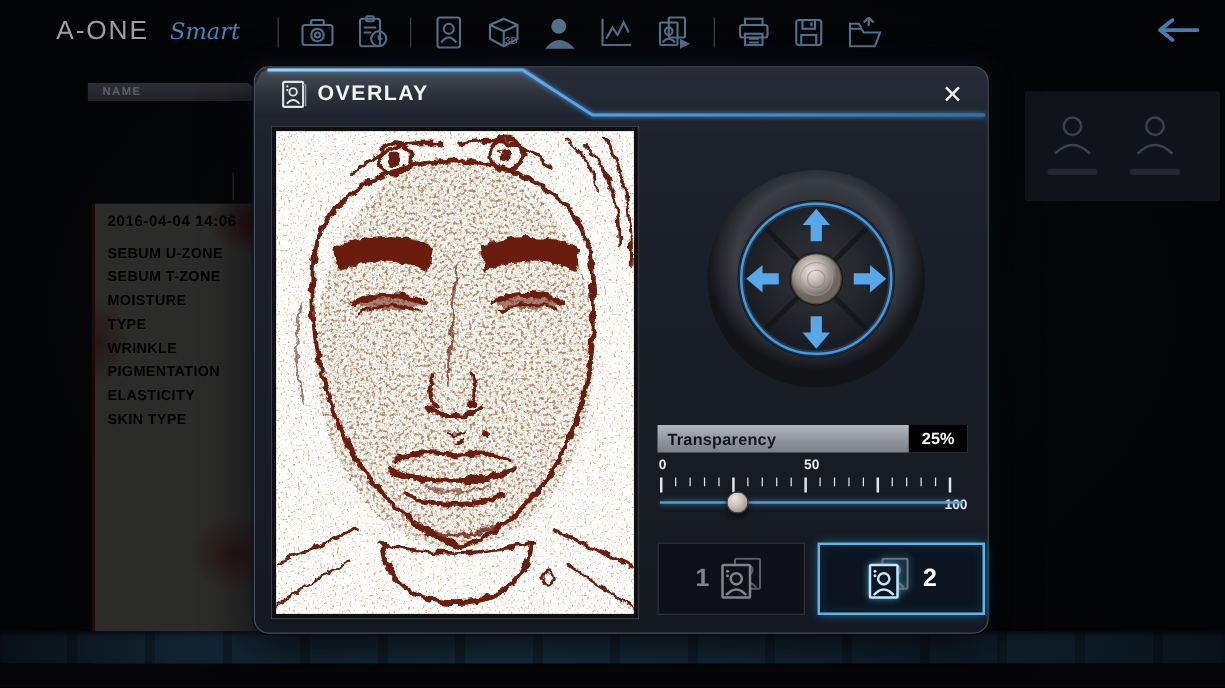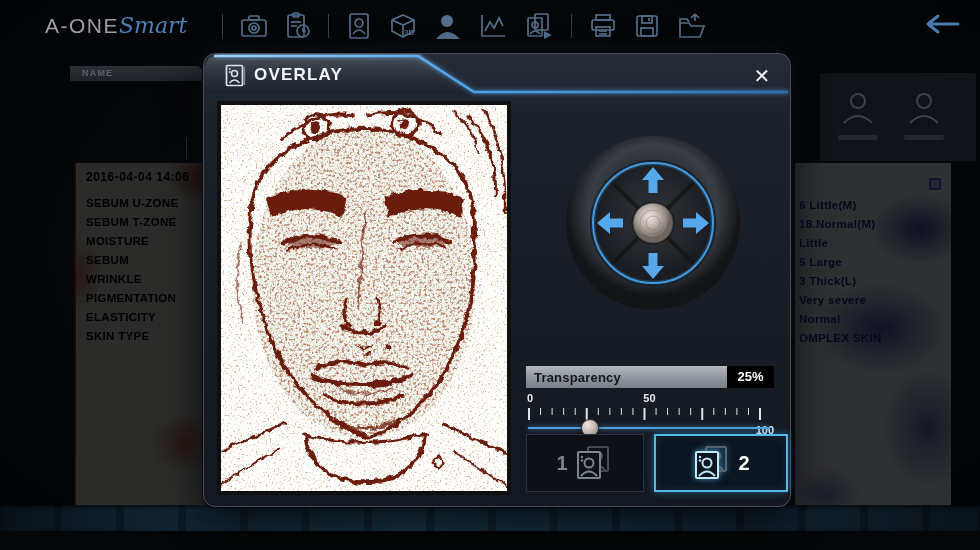--- a/index.html
+++ b/index.html
@@ -4,21 +4,21 @@
 <style>
   * { margin:0; padding:0; box-sizing:border-box; }
   html,body { width:980px; height:550px; overflow:hidden; background:#000; }
   body { font-family:"Liberation Sans", sans-serif; position:relative; }
   .stage { position:absolute; inset:0; background:radial-gradient(620px 380px at 50% 45%, #0b0d11 0%, #050608 60%, #020304 100%); }
 
   
   .toolbar { position:absolute; left:0; top:0; width:880px; height:52px;padding-left:47px; }
   .logo { position:absolute; left:45px; top:13px; display:flex; align-items:baseline; }
   .logo-primary { font-size:21px; letter-spacing:1.5px; color:#9aa0a6; font-weight:400; }
-  .logo-script { font-family:"DejaVu Serif", serif; font-style:italic; font-size:22px; color:#4d82b8; margin-left:0; }
+  .logo-script { font-family:"DejaVu Serif", serif; font-style:italic; font-size:18px; color:#4d82b8; margin-left:17px; }
   .tb-icons { position:absolute; left:222px; top:8px; display:flex; align-items:center; gap:17px; height:36px; }
   .tb-icons svg { display:block; }
   .tb-div { width:1px; height:24px; background:#39424b; }
   .icon-steel { stroke:#54708c; fill:none; stroke-width:1.7; }
   .back-btn { position:absolute; left:918px; top:10px; width:44px; height:28px; cursor:pointer; }
 
   
   .field-bar { position:absolute; left:70px; width:146px; height:15px; background:linear-gradient(180deg,#2c3036,#1e2226); clip-path:polygon(0 0, 128px 0, 146px 100%, 0 100%); color:#5c6269; font-size:9px; letter-spacing:1.2px; line-height:15px; padding-left:12px; font-weight:bold; }
   .field-val { position:absolute; left:70px; width:146px; height:33px; background:#0a0c0e; color:#c7ccd1; font-size:19px; text-align:center; line-height:33px; }
   .age-sep { position:absolute; left:186px; top:138px; width:1px; height:22px; background:#2a2e33; }
@@ -74,21 +74,21 @@
   .dlg-title-icon { position:absolute; left:21px; top:10px; }
   .dlg-title { position:absolute; left:50px; top:11px; font-size:17px; font-weight:bold; color:#f2f5f8; letter-spacing:1.2px; }
   .dlg-close { position:absolute; left:544px; top:8px; width:28px; height:28px; color:#eef1f4; font-size:20px; line-height:28px; text-align:center; cursor:pointer; }
 
   .photo { position:absolute; left:13px; top:47px; width:294px; height:394px; background:#fff; border:4px solid #0e1013; }
   .photo svg { display:block; width:100%; height:100%; }
 
   .dpad { position:absolute; left:360px; top:80px; width:178px; height:178px; }
 
   
-  .transp { position:absolute; left:322px; top:312px; width:248px; }
+  .transp { position:absolute; left:322px; top:286px; width:248px; }
   .t-head { display:flex; height:22px; background:linear-gradient(180deg,#b3b8be 0%, #8f959c 55%, #7a8088 100%); align-items:center; }
   .t-label { flex:1; font-size:13px; font-weight:bold; color:#14171c; padding-left:8px; letter-spacing:.2px; }
   .t-value { width:47px; height:22px; background:#000; color:#fff; font-size:13px; font-weight:bold; text-align:center; line-height:22px; }
   .t-scale { position:relative; margin-top:4px; height:46px; }
   .t-nums { position:relative; height:13px; font-size:11px; font-weight:bold; color:#e8ecf0; }
   .t-num0 { position:absolute; left:1px; } .t-num50 { position:absolute; left:50%; transform:translateX(-55%);} .t-num100 { position:absolute; right:0;margin-top:32px; }
   .t-ticks { position:absolute; left:0; top:14px; width:239px; height:16px; }
   .t-track { position:absolute; left:2px; right:4px; top:35px; height:2px; background:#4f9fd8; box-shadow:0 0 5px rgba(79,159,216,.8); }
   .t-thumb { position:absolute; top:27px; width:18px; height:18px; border-radius:50%;
     background:radial-gradient(circle at 35% 30%, #efe4df 0%, #c9bcb6 45%, #998e88 80%, #6f6760 100%);
@@ -200,41 +200,28 @@
 
   <div class="field-bar" style="top:66px">NAME</div>
   <div class="age-sep"></div>
 
   <div class="bg-img bg-img-left">
     <div class="bg-stamp">2016-04-04 14:06</div>
     <ul class="bg-list">
       <li>SEBUM U-ZONE</li>
       <li>SEBUM T-ZONE</li>
       <li>MOISTURE</li>
-      <li>SEBUM</li>
+      <li>TYPE</li>
       <li>WRINKLE</li>
       <li>PIGMENTATION</li>
       <li>ELASTICITY</li>
       <li>SKIN TYPE</li>
     </ul>
   </div>
 
-  <div class="bg-img bg-img-right">
-    <span class="bg-check"></span>
-    <ul class="bg-list bg-list-right">
-      <li>6 Little(M)</li>
-      <li>18.Normal(M)</li>
-      <li>Little</li>
-      <li>5 Large</li>
-      <li>3 Thick(L)</li>
-      <li>Very severe</li>
-      <li>Normal</li>
-      <li>OMPLEX SKIN</li>
-    </ul>
-  </div>
 
   <div class="ghost-panel">
     <span class="ghost-ic g1"><svg width="36" height="38" viewBox="0 0 36 38">
           <circle cx="18" cy="12" r="7" stroke="#3b424a" stroke-width="2" fill="none"></circle>
           <path d="M4 34 Q18 20 32 34" stroke="#3b424a" stroke-width="2" fill="none"></path>
         </svg></span>
     <span class="ghost-ic g2"><svg width="36" height="38" viewBox="0 0 36 38">
           <circle cx="18" cy="12" r="7" stroke="#3b424a" stroke-width="2" fill="none"></circle>
           <path d="M4 34 Q18 20 32 34" stroke="#3b424a" stroke-width="2" fill="none"></path>
         </svg></span>

